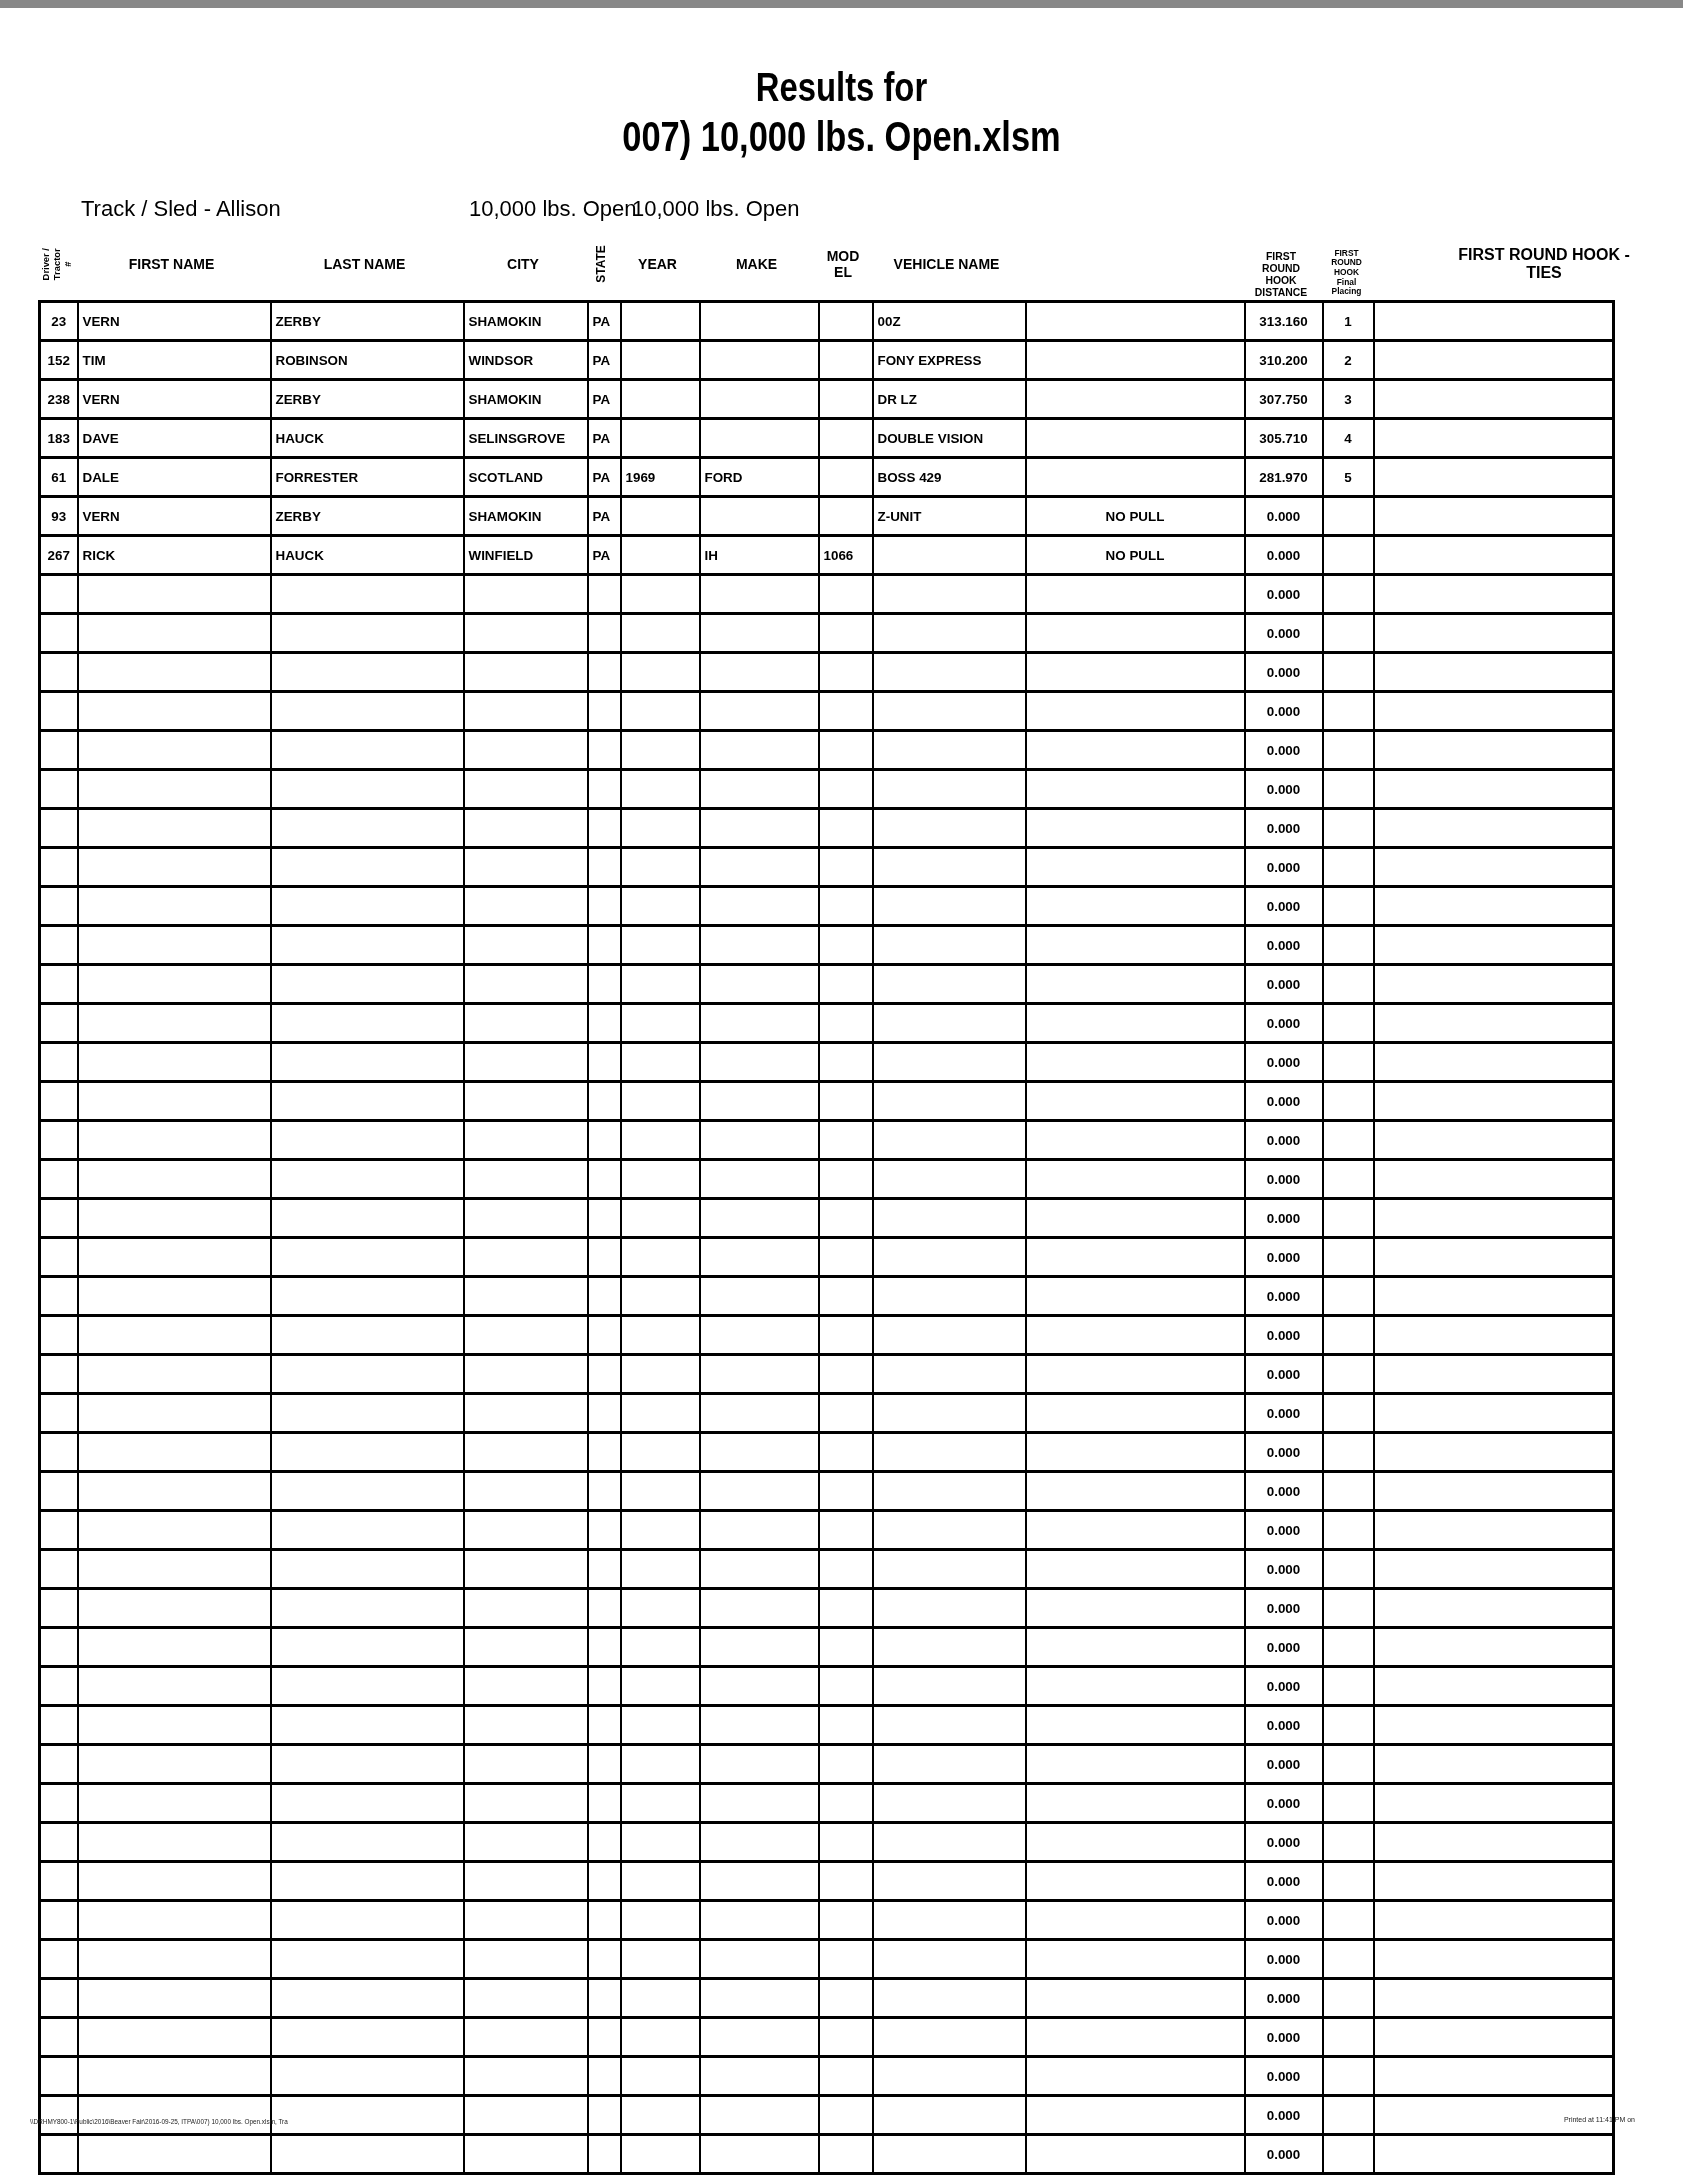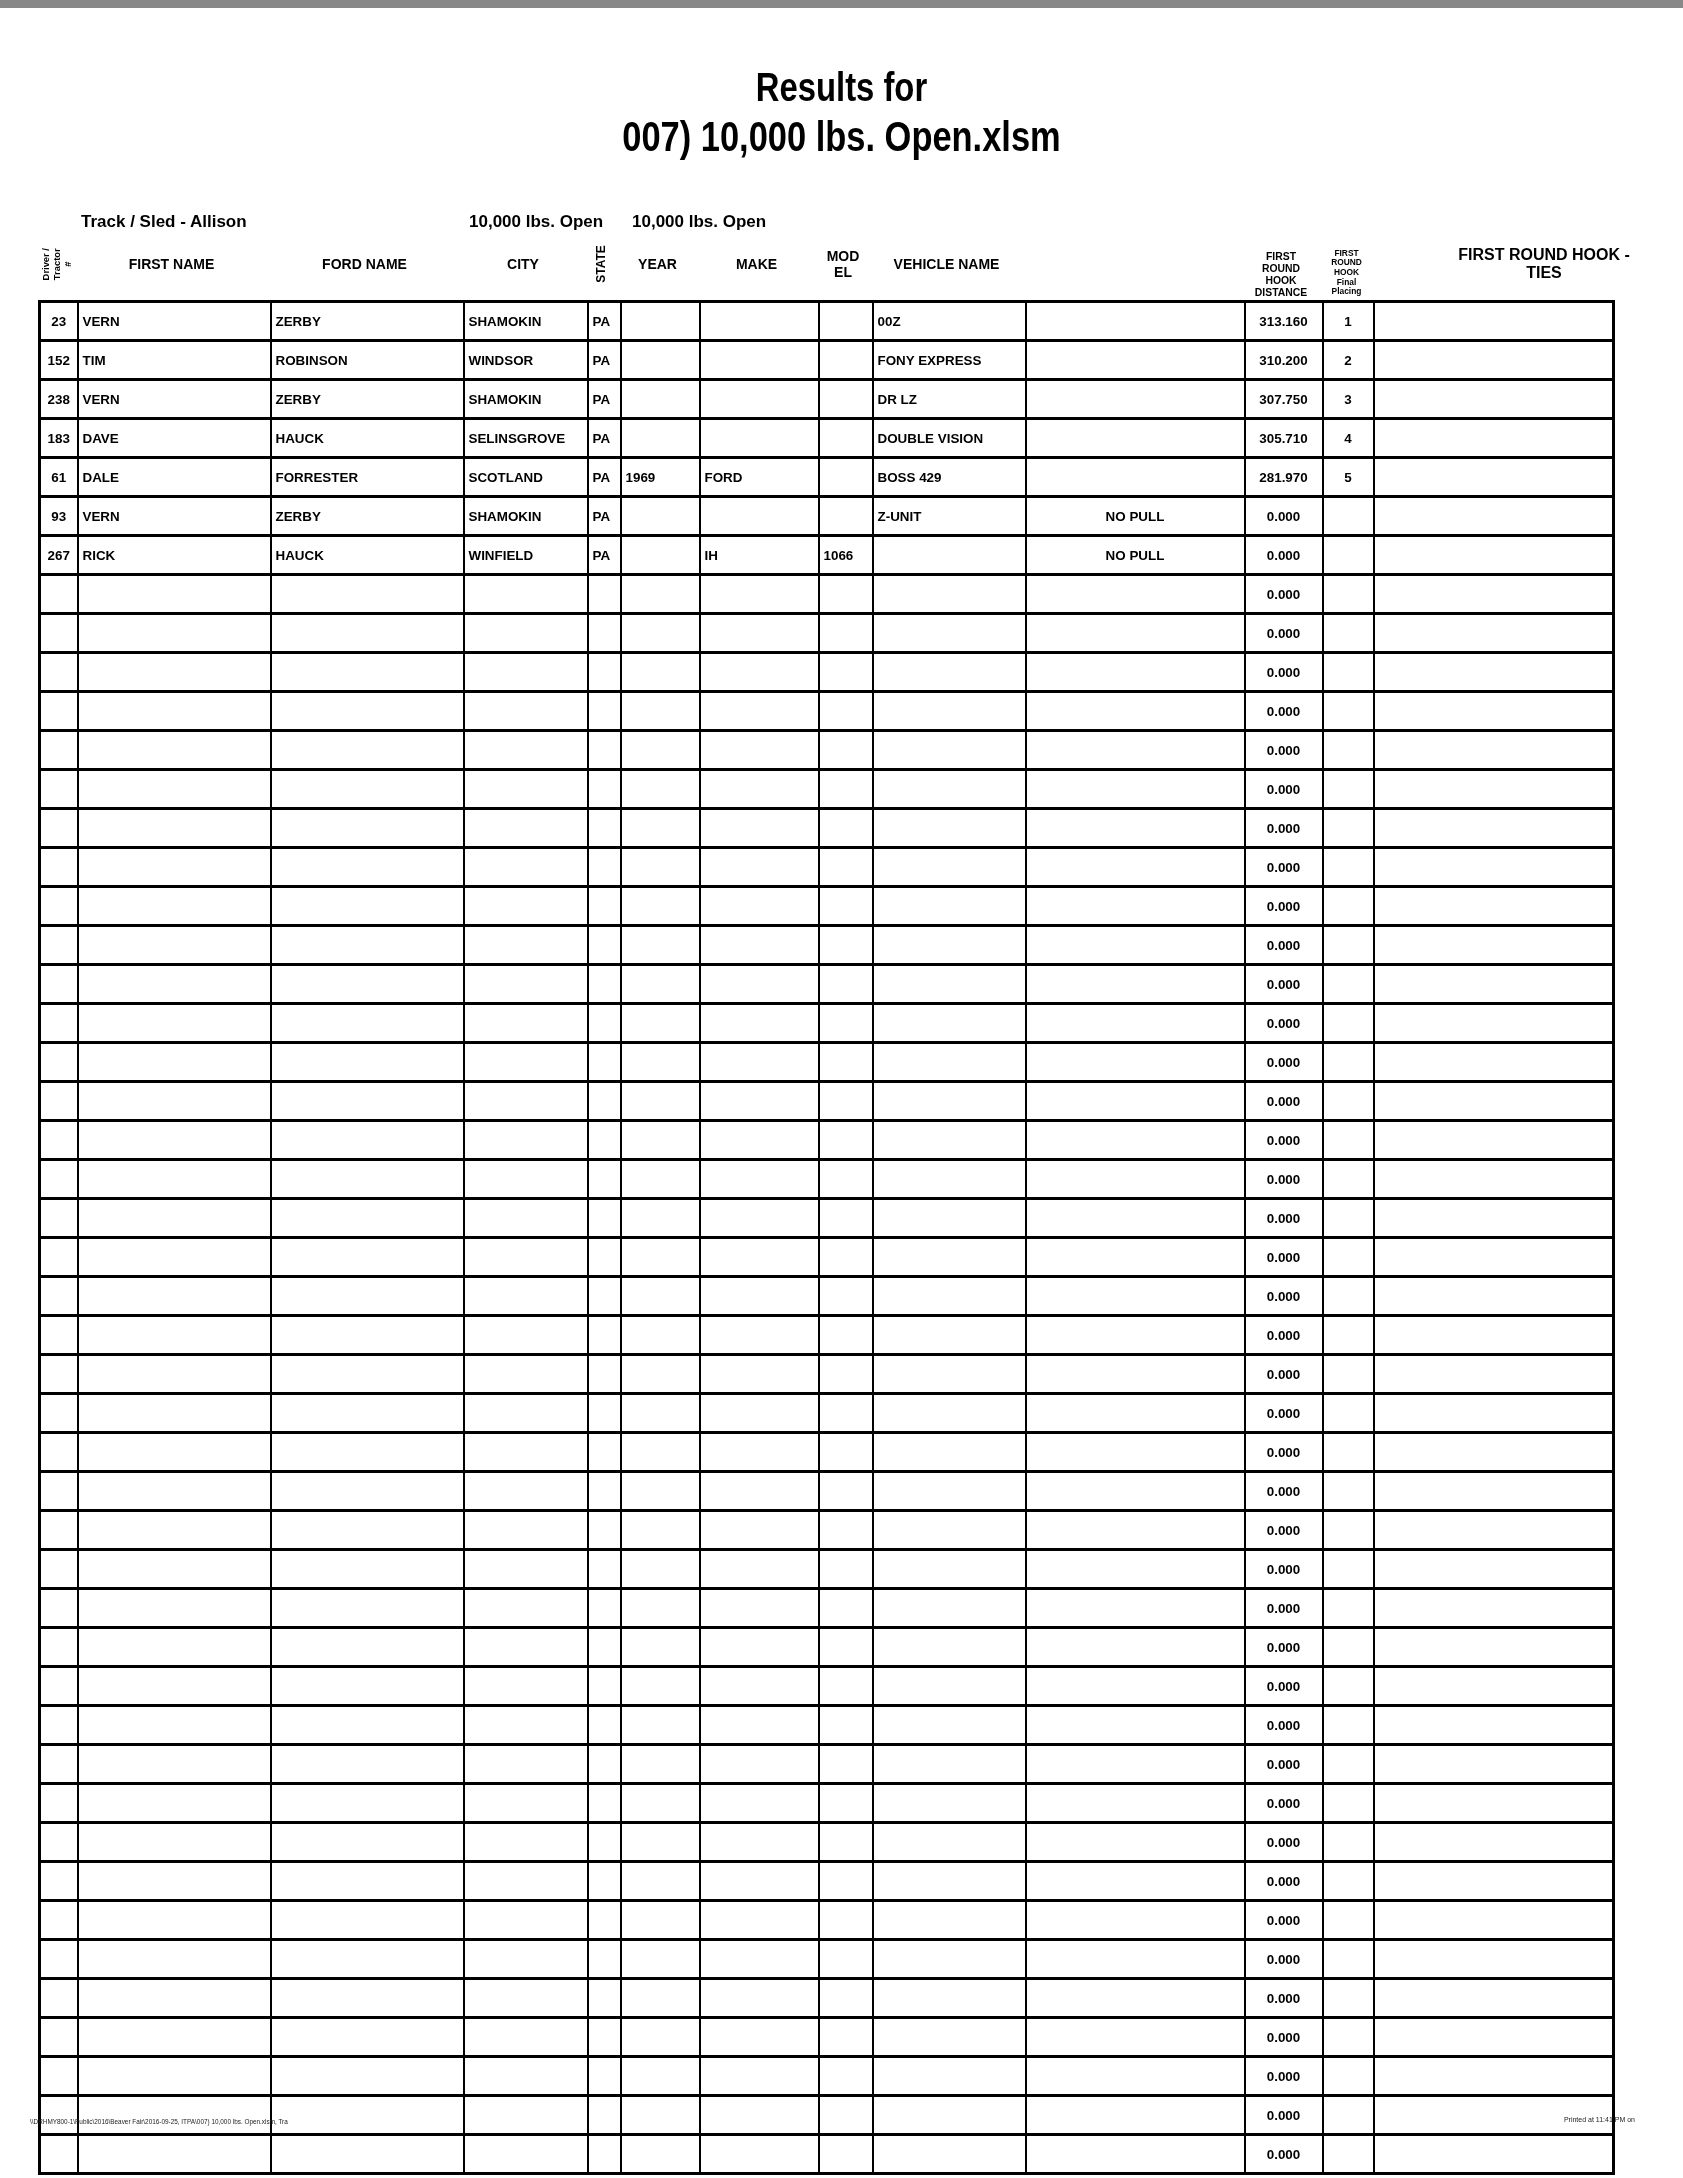--- a/index.html
+++ b/index.html
@@ -15,21 +15,21 @@
   
   .title1,.title2{
     position:absolute;left:0;width:1683px;
     text-align:center;font-weight:bold;
     transform:scaleX(0.82);transform-origin:50% 50%;
     white-space:nowrap;
   }
   .title1{top:57px;font-size:40px;}
   .title2{top:105px;font-size:42px;}
   
-  .subtitle span{position:absolute;top:204px;font-size:17px;font-weight:bold;white-space:nowrap;}
+  .subtitle span{position:absolute;top:188px;font-size:22px;font-weight:normal;white-space:nowrap;}
   .sub-track{left:81px;}
   .sub-class1{left:469px;}
   .sub-class2{left:632px;}
   
   .hcell{
     position:absolute;top:220px;height:72px;
     display:flex;align-items:center;justify-content:center;
     text-align:center;font-weight:bold;
     white-space:pre-line;line-height:1.15;
   }
@@ -92,21 +92,21 @@
 
   <div class="subtitle">
     <span class="sub-track">Track / Sled - Allison</span>
     <span class="sub-class1">10,000 lbs. Open</span>
     <span class="sub-class2">10,000 lbs. Open</span>
   </div>
 
   <div class="hcell rot h-num"><span>Driver /
 Tractor #</span></div>
   <div class="hcell h-first">FIRST NAME</div>
-  <div class="hcell h-last">FORD NAME</div>
+  <div class="hcell h-last">LAST NAME</div>
   <div class="hcell h-city">CITY</div>
   <div class="hcell rot h-state"><span>STATE</span></div>
   <div class="hcell h-year">YEAR</div>
   <div class="hcell h-make">MAKE</div>
   <div class="hcell h-model">MOD
 EL</div>
   <div class="hcell h-vehicle">VEHICLE NAME</div>
   <div class="hcell h-dist">FIRST
 ROUND
 HOOK

